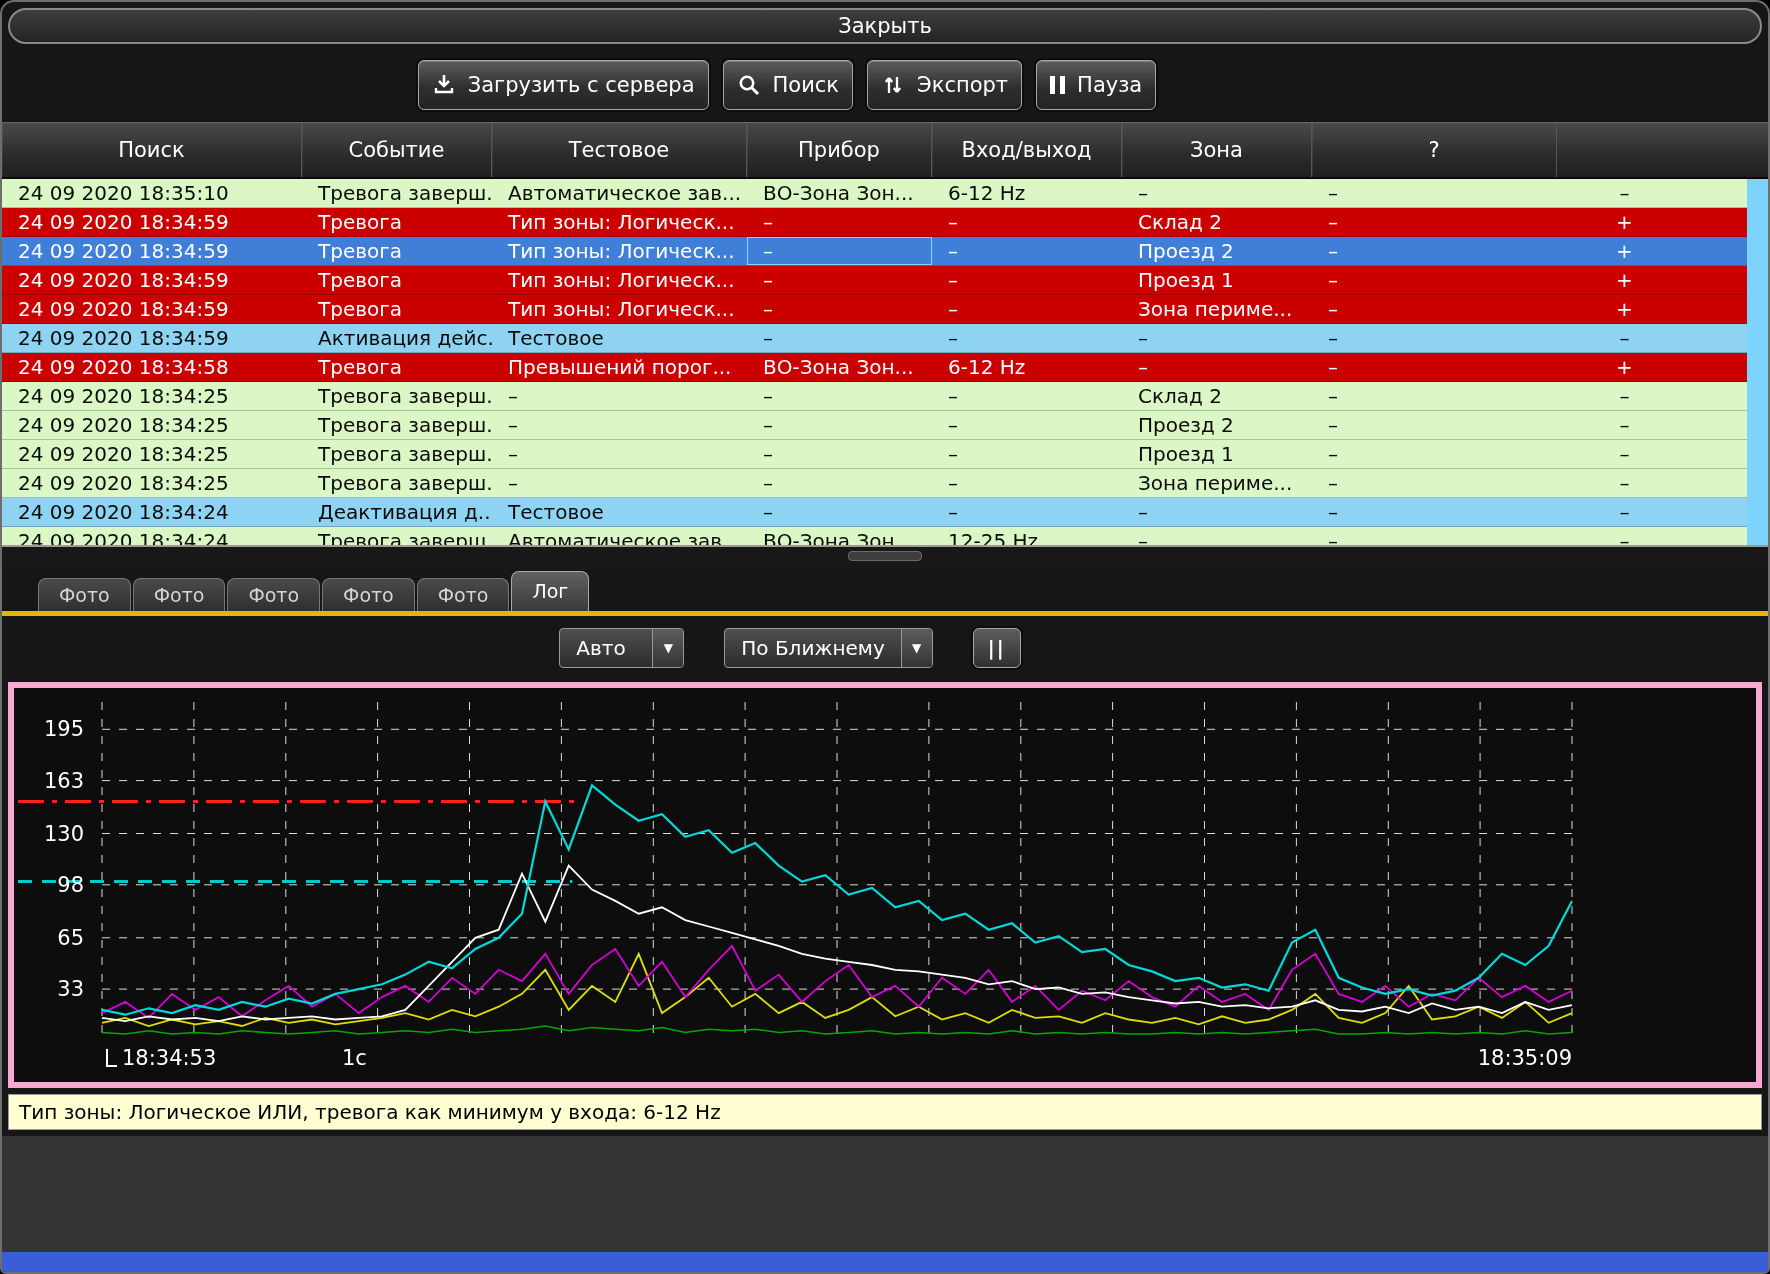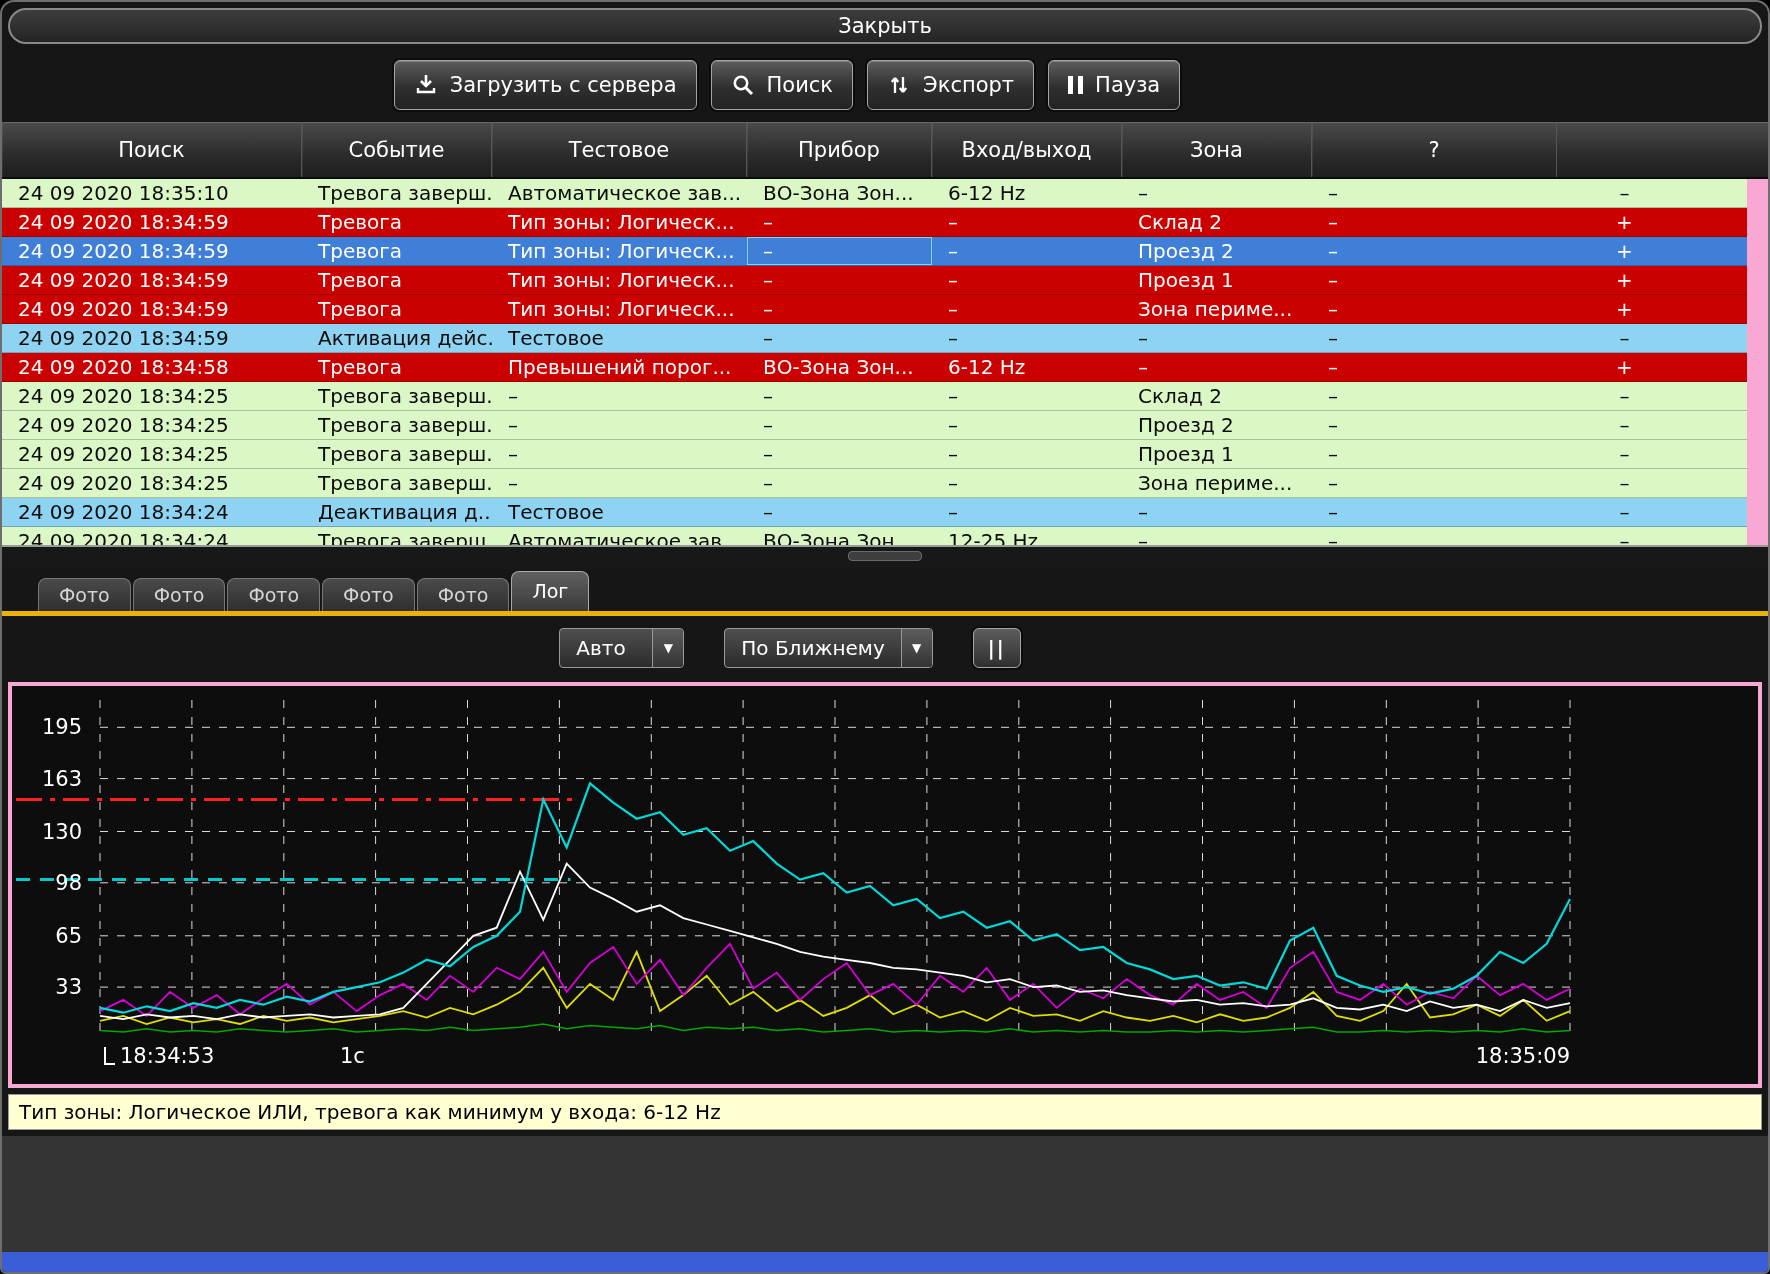--- a/index.html
+++ b/index.html
@@ -6,36 +6,36 @@
   .window{width:1770px;height:1274px;background:#161616;border:2px solid #6e6e6e;border-radius:14px 14px 6px 6px;
           box-sizing:border-box;display:flex;flex-direction:column;overflow:hidden;}
 
   
   .close-btn{display:block;margin:6px 6px 4px;height:36px;width:calc(100% - 12px);
     background:linear-gradient(#3d3d3d,#242424);border:2px solid #8a8a8a;border-radius:18px;
     color:#fff;font-size:21px;font-family:inherit;cursor:pointer;}
 
   
   .toolbar{display:flex;justify-content:center;align-items:center;gap:14px;height:74px;padding-right:196px;}
-  .tbtn{display:flex;align-items:center;gap:12px;height:50px;padding:0 19px;
+  .tbtn{display:flex;align-items:center;gap:12px;height:50px;padding:0 13px;
     background:linear-gradient(#5d5d5d,#2f2f2f 55%,#232323);border:1px solid #a5a5a5;border-radius:6px;
     color:#fff;font-size:21px;font-family:inherit;cursor:pointer;
     box-shadow:0 0 0 2px #0c0c0c, inset 0 1px 0 rgba(255,255,255,.22);}
   .tbtn svg{display:block;}
   .pause-bars{display:flex;gap:5px;}
   .pause-bars i{display:block;width:5px;height:18px;background:#fff;}
 
   
   .hrow{display:flex;height:54px;background:linear-gradient(#4a4a4a,#2b2b2b 60%,#1f1f1f);
         border-top:1px solid #666;border-bottom:2px solid #0a0a0a;}
   .hcell{display:flex;align-items:center;justify-content:center;color:#fff;font-size:21px;
          border-right:1px solid #565656;box-shadow:inset 1px 0 0 rgba(255,255,255,.08);box-sizing:border-box;}
   .c0{width:300px}.c1{width:190px}.c2{width:255px}.c3{width:185px}
   .c4{width:190px}.c5{width:190px}.c6{width:190px}.c7{width:245px}
-  .table-area{display:flex;height:366px;overflow:hidden;background:#f9a8d4;gap:25px;}
+  .table-area{display:flex;height:366px;overflow:hidden;background:#7dd3fc;gap:25px;}
   .tbody{width:1745px;}
   .trow{display:flex;height:28px;line-height:28px;font-size:20px;border-bottom:1px solid rgba(0,0,0,.22);cursor:default;}
   .trow .tcell{padding-left:16px;white-space:nowrap;overflow:hidden;box-sizing:border-box;}
   .trow .tcell.c7{padding-left:0;text-align:center;}
   .trow.green{background:#dbf7c5;color:#0b0b0b;}
   .trow.red{background:#cb0000;color:#fff;}
   .trow.lightblue{background:#8ed4f2;color:#0b0b0b;}
   .trow.selected{background:#3f7fd8;color:#fff;}
   .focus-cell{box-shadow:inset 0 0 0 1px #7fd6ff;}
 
@@ -64,21 +64,21 @@
   .dd{display:flex;height:38px;border:1px solid #999;border-radius:4px;overflow:hidden;
       background:linear-gradient(#4f4f4f,#2b2b2b);color:#fff;font-size:20px;align-items:stretch;cursor:pointer;}
   .dd .txt{display:flex;align-items:center;padding:0 16px;min-width:60px;}
   .dd .arrow{width:30px;border-left:1px solid #999;display:flex;align-items:center;justify-content:center;
              font-size:12px;background:linear-gradient(#5d5d5d,#343434);}
   .mini-btn{width:48px;height:40px;background:linear-gradient(#5d5d5d,#2f2f2f);border:1px solid #a5a5a5;border-radius:6px;
             color:#fff;font-size:19px;font-weight:bold;letter-spacing:2px;font-family:inherit;cursor:pointer;
             box-shadow:0 0 0 2px #0c0c0c;}
 
   
-  .chart{position:relative;margin:2px 6px 0;height:406px;background:#0d0d0d;border:4px solid #f9a8d4;box-sizing:border-box;}
+  .chart{position:relative;margin:2px 6px 0;height:406px;background:#0d0d0d;border:6px solid #f9a8d4;box-sizing:border-box;}
   .plot-svg{position:absolute;left:88px;top:14px;width:1470px;height:340px;overflow:visible;}
   .grid{stroke:#ffffff;stroke-opacity:.85;stroke-width:1;stroke-dasharray:8 9;}
   .ylabels{position:absolute;left:0;top:14px;width:78px;height:340px;}
   .ylabel{position:absolute;right:8px;color:#fff;font-size:21px;line-height:26px;text-align:right;}
   .xrow{position:absolute;left:88px;top:358px;width:1470px;height:28px;color:#fff;font-size:21px;}
   .x-start{position:absolute;left:4px;}
   .x-int{position:absolute;left:240px;}
   .x-end{position:absolute;right:0;}
   .corner{display:inline-block;width:9px;height:16px;border-left:2px solid #fff;border-bottom:2px solid #fff;
           margin-right:5px;vertical-align:-2px;}

